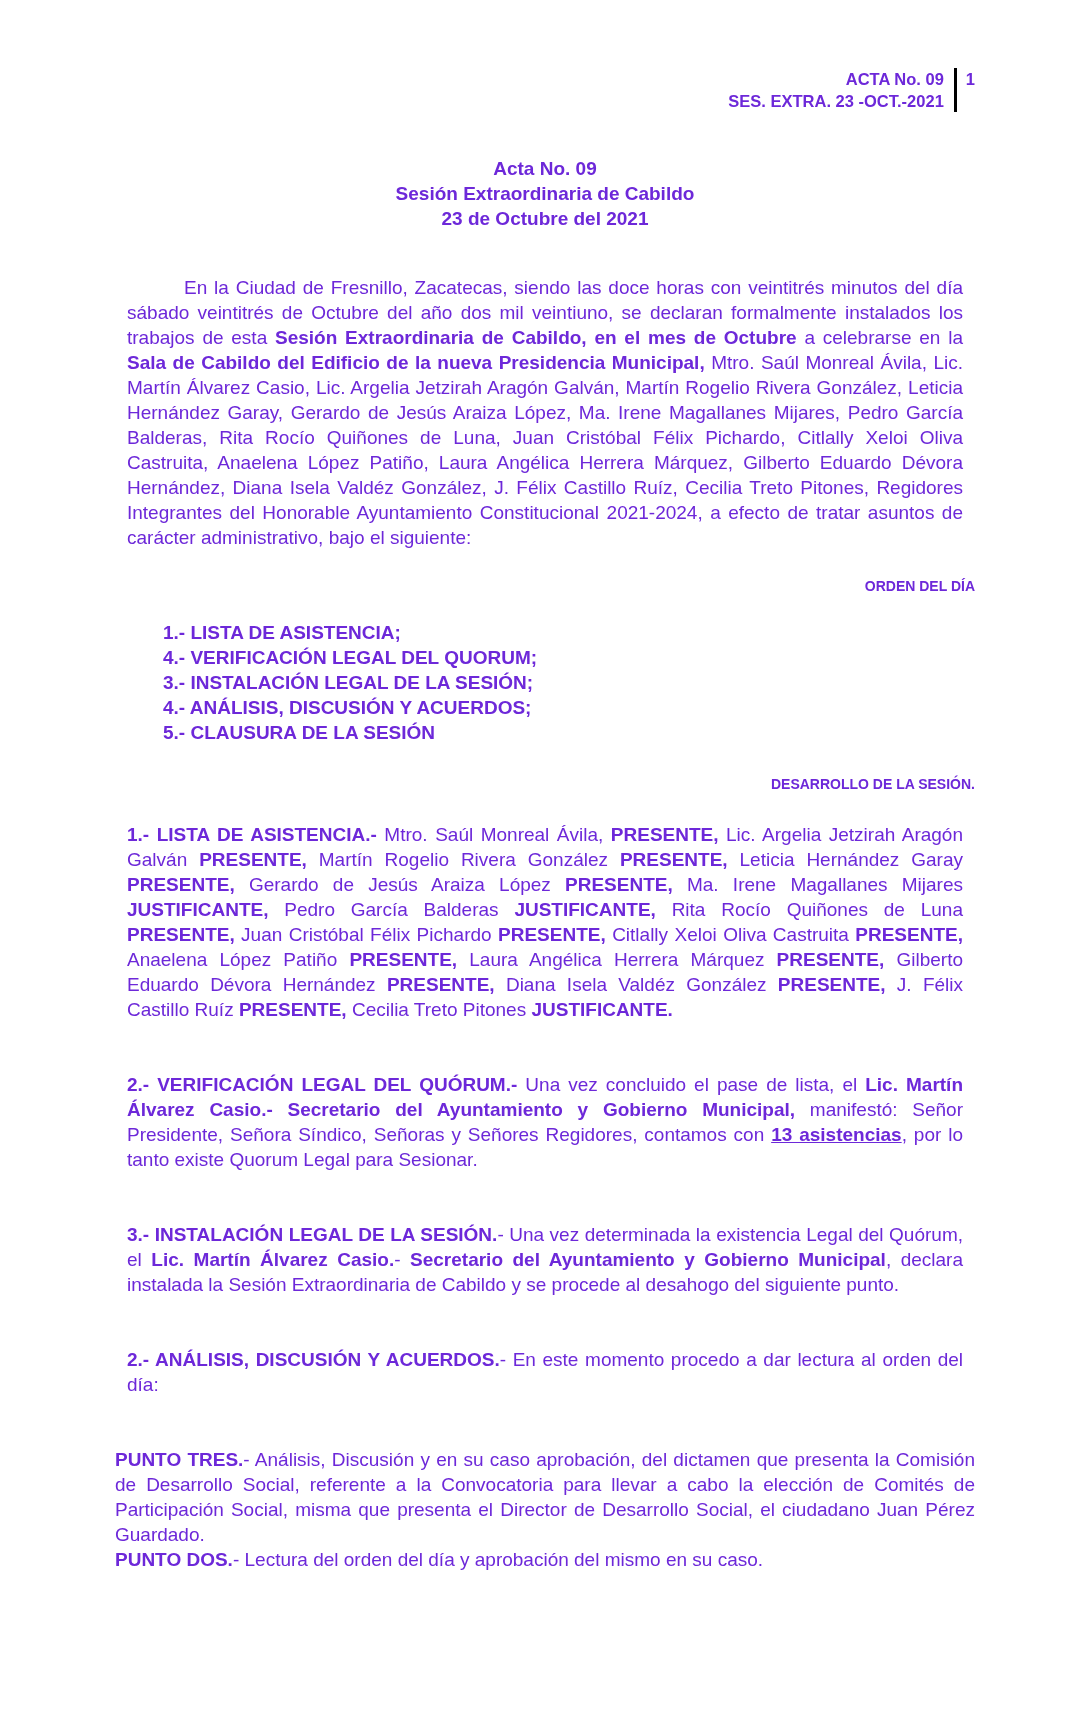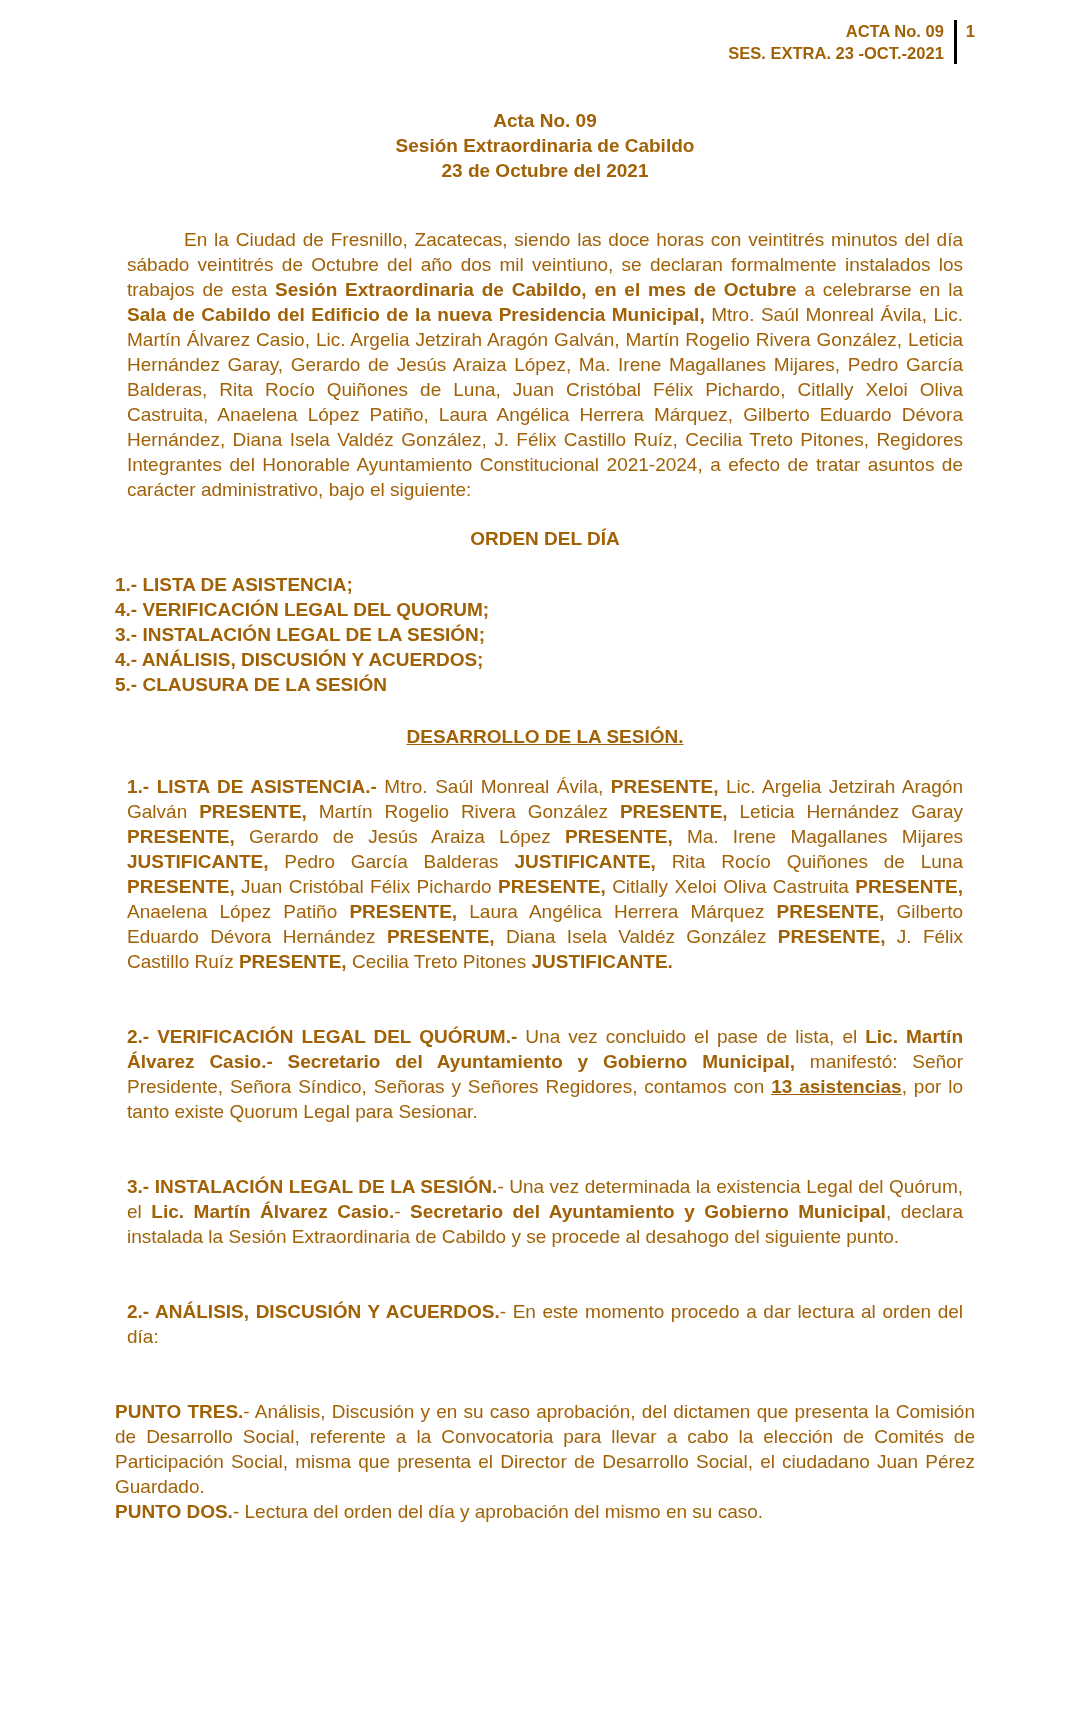--- a/index.html
+++ b/index.html
@@ -5,23 +5,23 @@
   html, body {
     margin: 0;
     padding: 0;
     background: #ffffff;
   }
   .page {
     position: relative;
     width: 1088px;
     height: 1715px;
     box-sizing: border-box;
-    padding: 20px 113px 30px 115px;
+    padding: 68px 113px 30px 115px;
     background: #ffffff;
-    color: #a16207;
+    color: #6d28d9;
     font-family: "Liberation Sans", "DejaVu Sans", sans-serif;
     font-size: 19px;
     line-height: 25px;
     overflow: hidden;
   }
   
   .doc-header {
     display: flex;
     justify-content: flex-end;
     align-items: stretch;
@@ -52,34 +52,33 @@
     margin: 12px;
     text-align: justify;
   }
   p.indent-first { text-indent: 57px; }
   .mt-intro   { margin-top: 44px !important; }
   .mt-section { margin-top: 50px !important; }
   .mt-after-heading { margin-top: 0 !important; }
   
   .center-heading {
     margin: 24px 0 21px 0;
-    text-align: center;
+    text-align: right;
     font-weight: bold;
-    font-size: 19px;
+    font-size: 14px;
     line-height: 25px;
   }
   .center-heading.second {
     margin: 27px 0 25px 0;
-    text-decoration: underline;
   }
   
   .orden-list {
     font-weight: bold;
   }
-  .orden-list div { text-align: left; }
+  .orden-list div { text-align: left; margin-left: 48px; }
   
   .puntos p.para { margin: 0; }
   b { font-weight: bold; }
   .u { text-decoration: underline; }
 </style>
 </head>
 <body>
 
 <div class="page">
 

